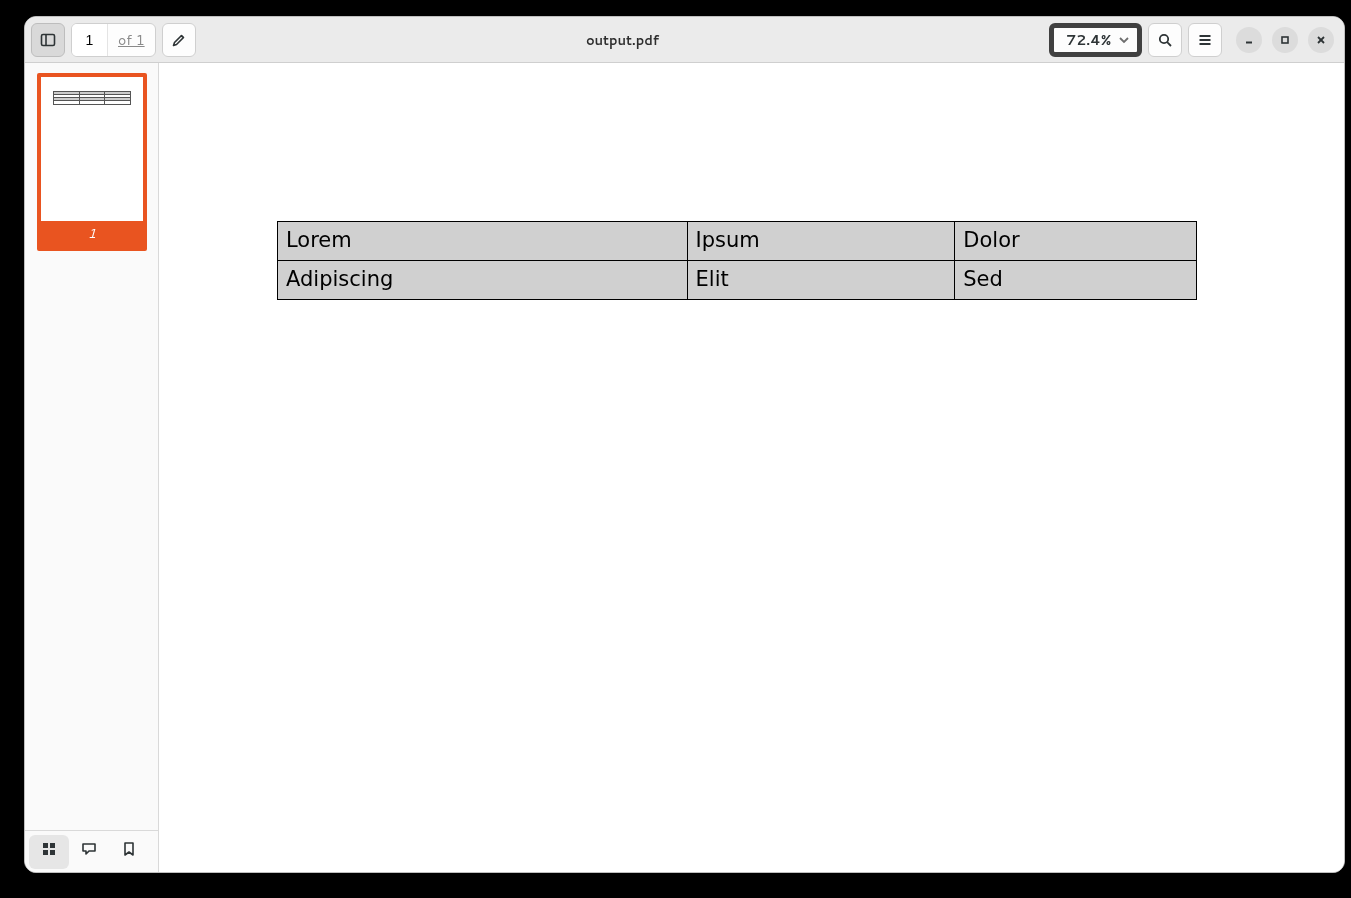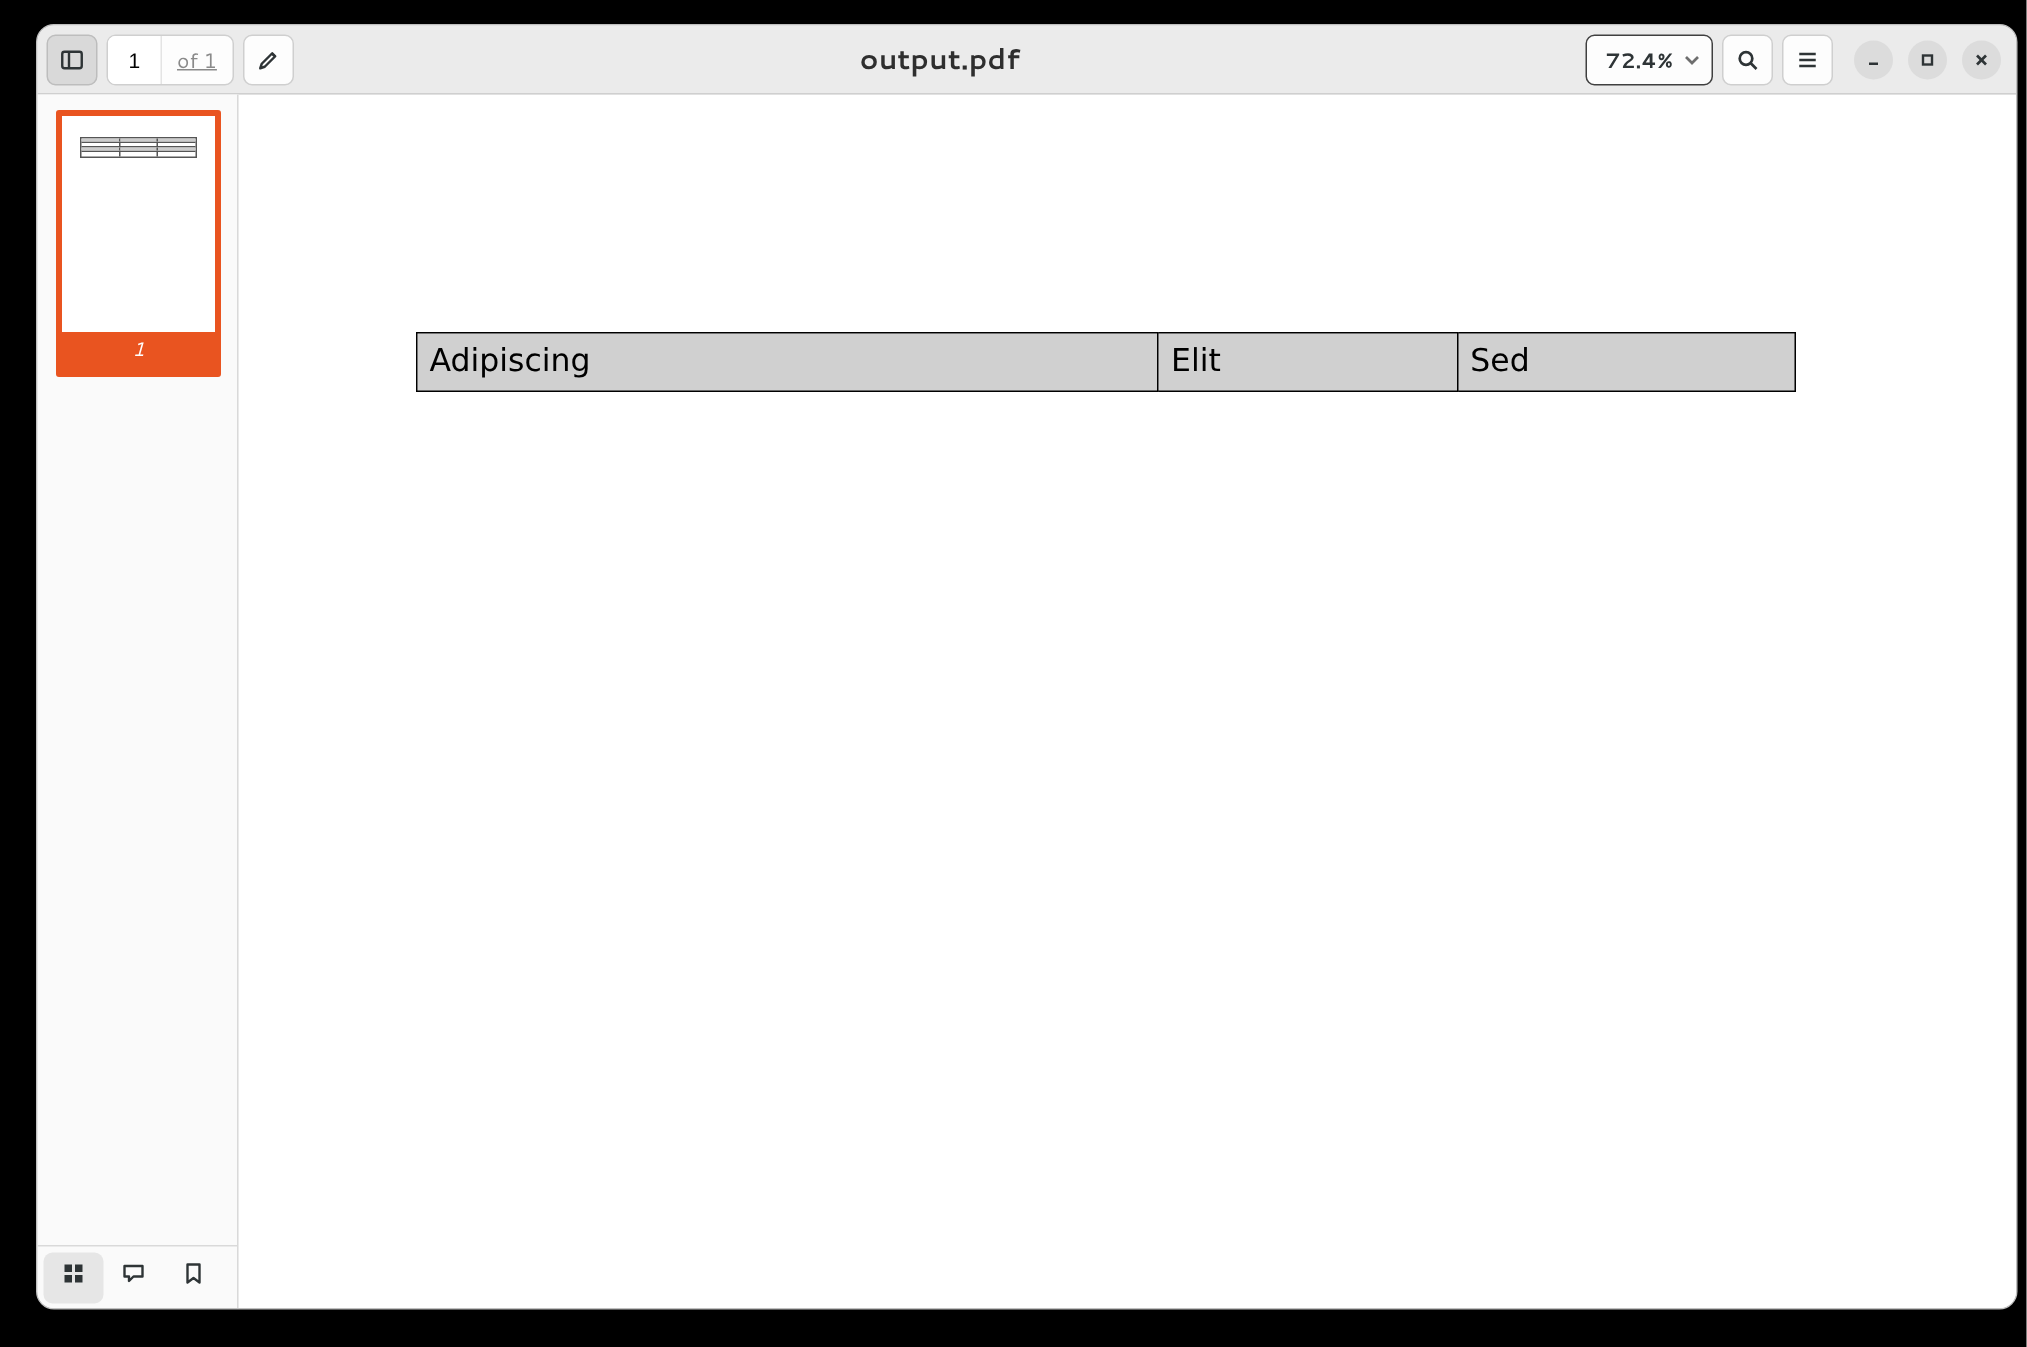--- a/index.html
+++ b/index.html
@@ -29,21 +29,21 @@
   .headerbar {
     height: 46px;
     background: #ebebeb;
     border-bottom: 1px solid #cfcfcf;
     display: flex;
     align-items: center;
     padding: 0 6px;
     gap: 6px;
   }
   .hb-left, .hb-right { display:flex; align-items:center; gap:6px; }
-  .hb-center { flex:1; text-align:center; font-weight:700; font-size:19px; color:#2e2e2e; }
+  .hb-center { flex:1; text-align:center; font-weight:700; font-size:13px; color:#2e2e2e; }
   .btn {
     height: 34px;
     min-width: 34px;
     padding: 0 8px;
     background: #fdfdfd;
     border: 1px solid #cfcfcf;
     border-radius: 6px;
     display:flex;
     align-items:center;
     justify-content:center;
@@ -65,21 +65,21 @@
     width:36px; height:100%; border:none; text-align:center;
     font-size:14px; background:#fff; outline:none;
     border-right:1px solid #e4e4e4;
   }
   .page-box .of {
     padding:0 10px; color:#8a8a8a; font-size:14px;text-decoration:underline;
   }
   .zoom-btn {
     height:34px;
     background:#fdfdfd;
-    border:1px solid #404040;
+    border:5px solid #404040;
     border-radius:6px;
     display:flex; align-items:center;
     padding:0 8px 0 12px;
     gap:8px;
     cursor:pointer;
     font-weight:600;
   }
   .winctrl {
     width:26px; height:26px; border-radius:50%;
     background:#dcdcdc;
@@ -306,20 +306,25 @@
               </svg></span>
         </div>
       </div>
     </div>
 
     <div class="viewer">
       <div class="page">
         <table class="doc-table">
           <tbody id="doc-table-body">
               <tr class="shade">
+                <td>Lorem</td>
+                <td>Ipsum</td>
+                <td>Dolor</td>
+              </tr>
+              <tr class="shade">
                 <td>Adipiscing</td>
                 <td>Elit</td>
                 <td>Sed</td>
               </tr>
             </tbody>
         </table>
       </div>
     </div>
 
   </div>

